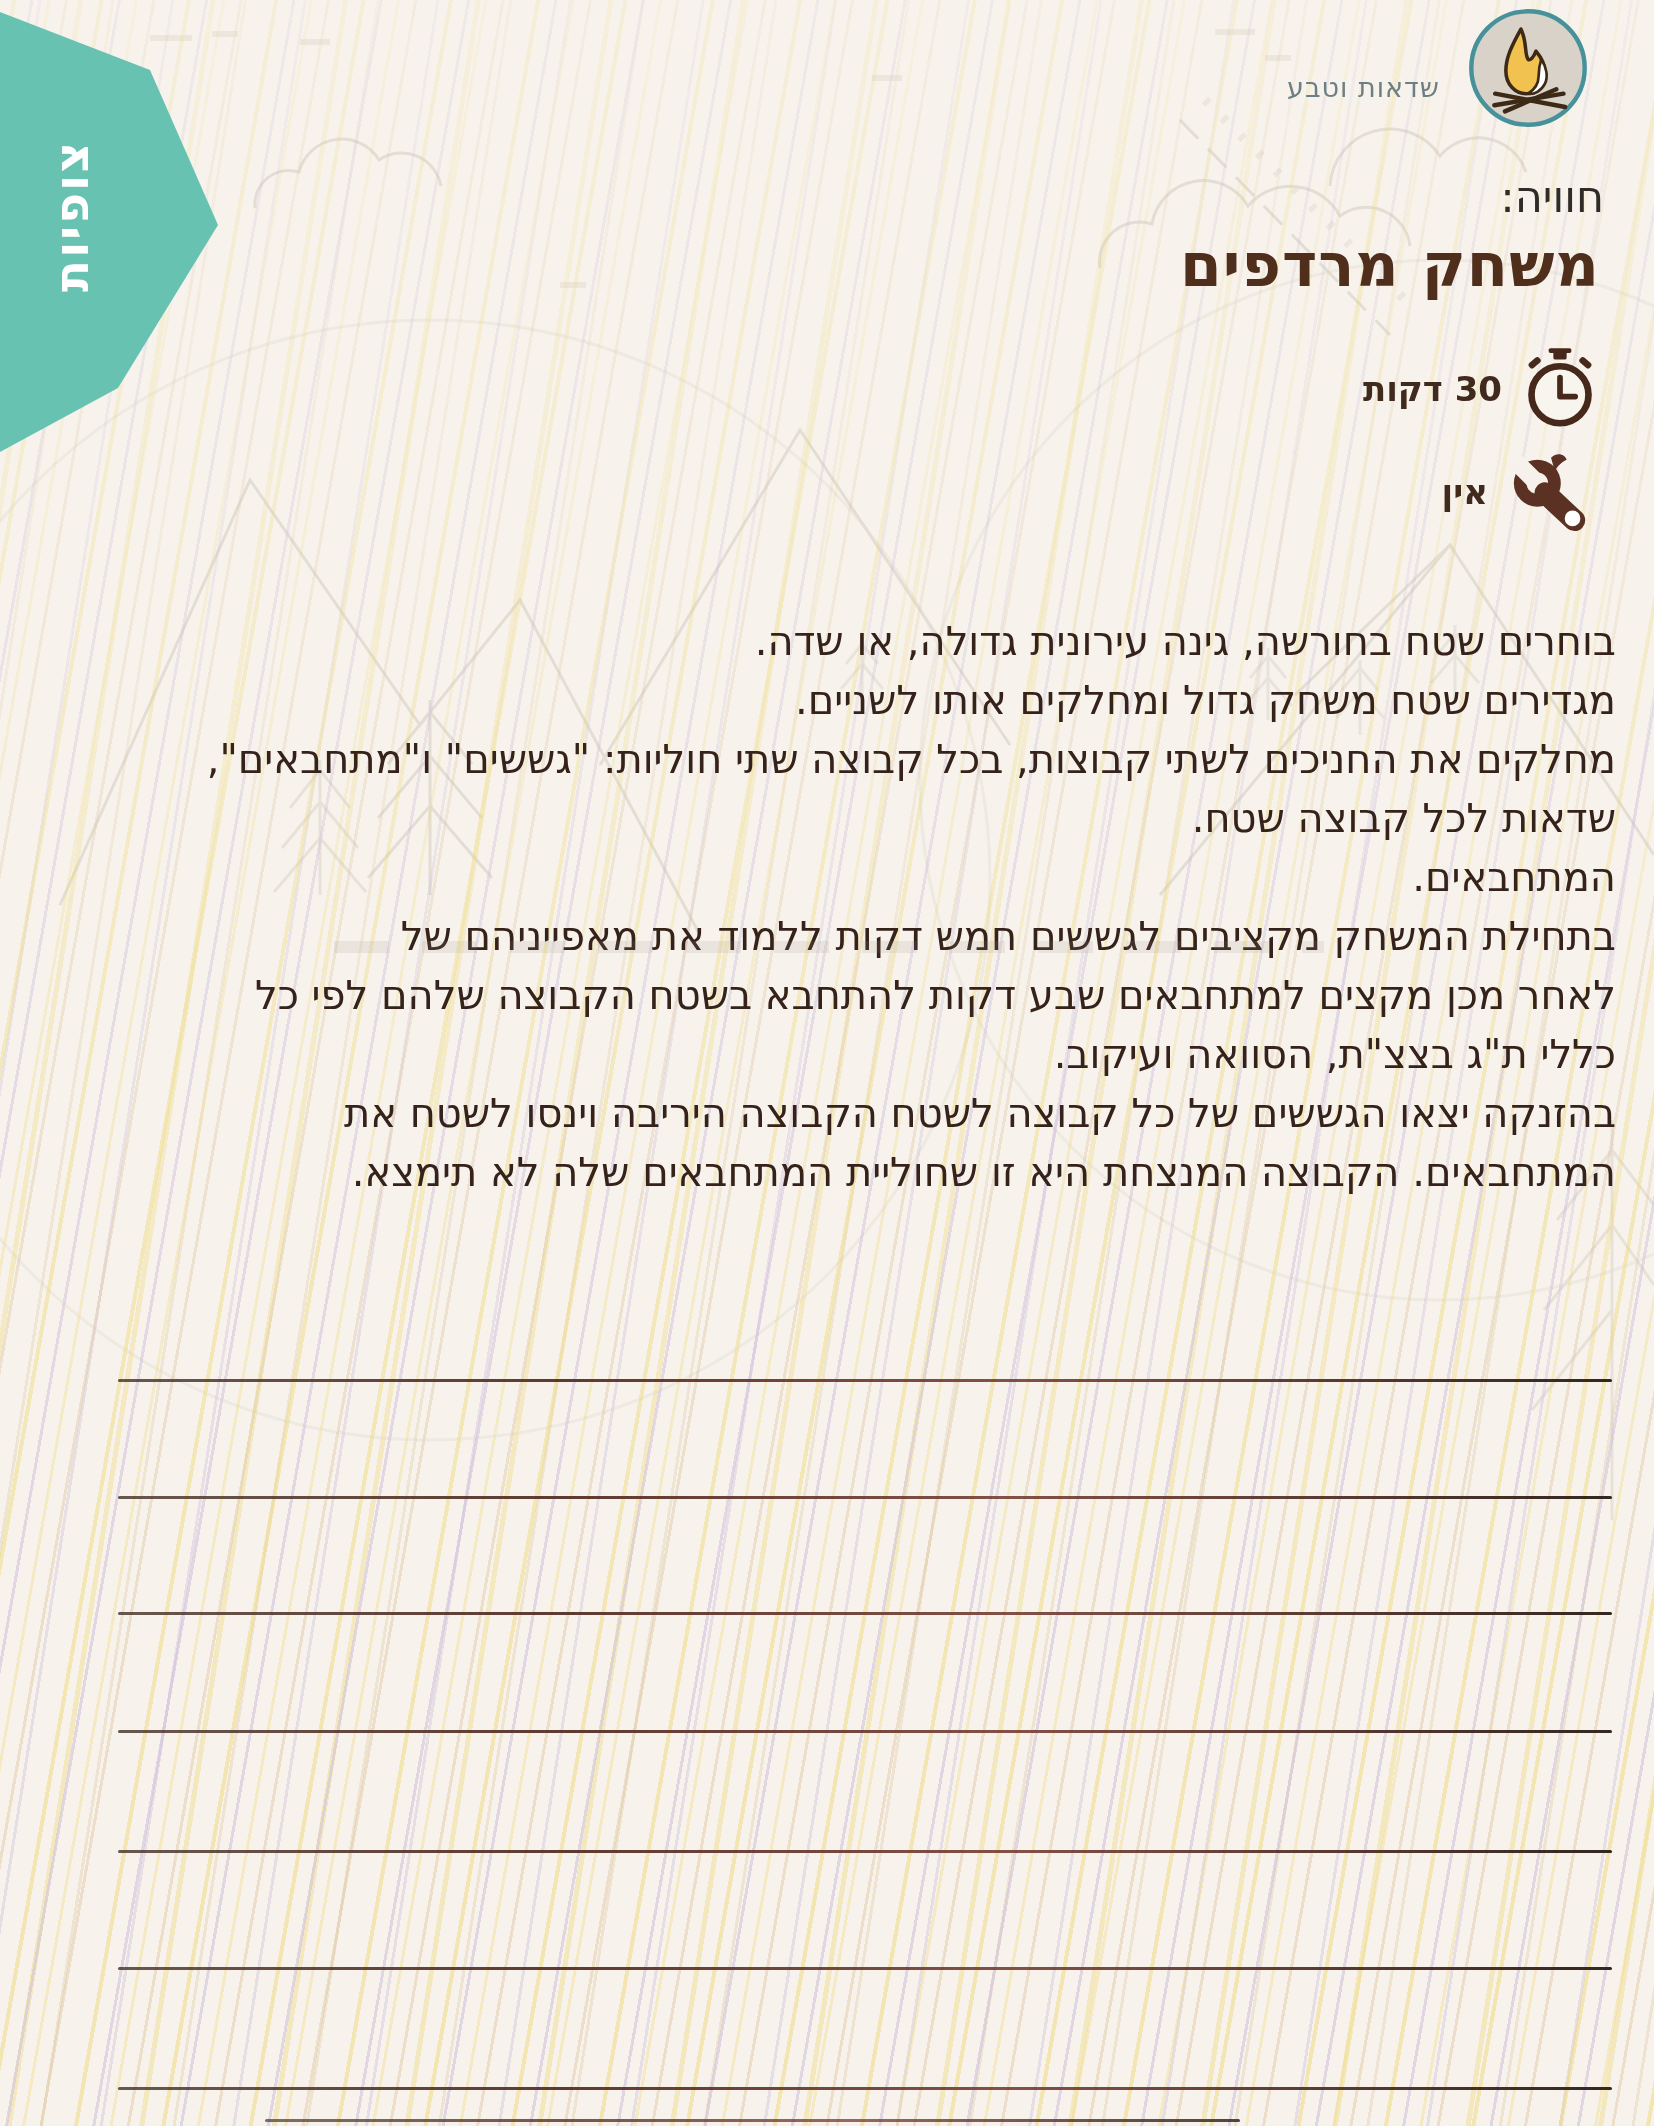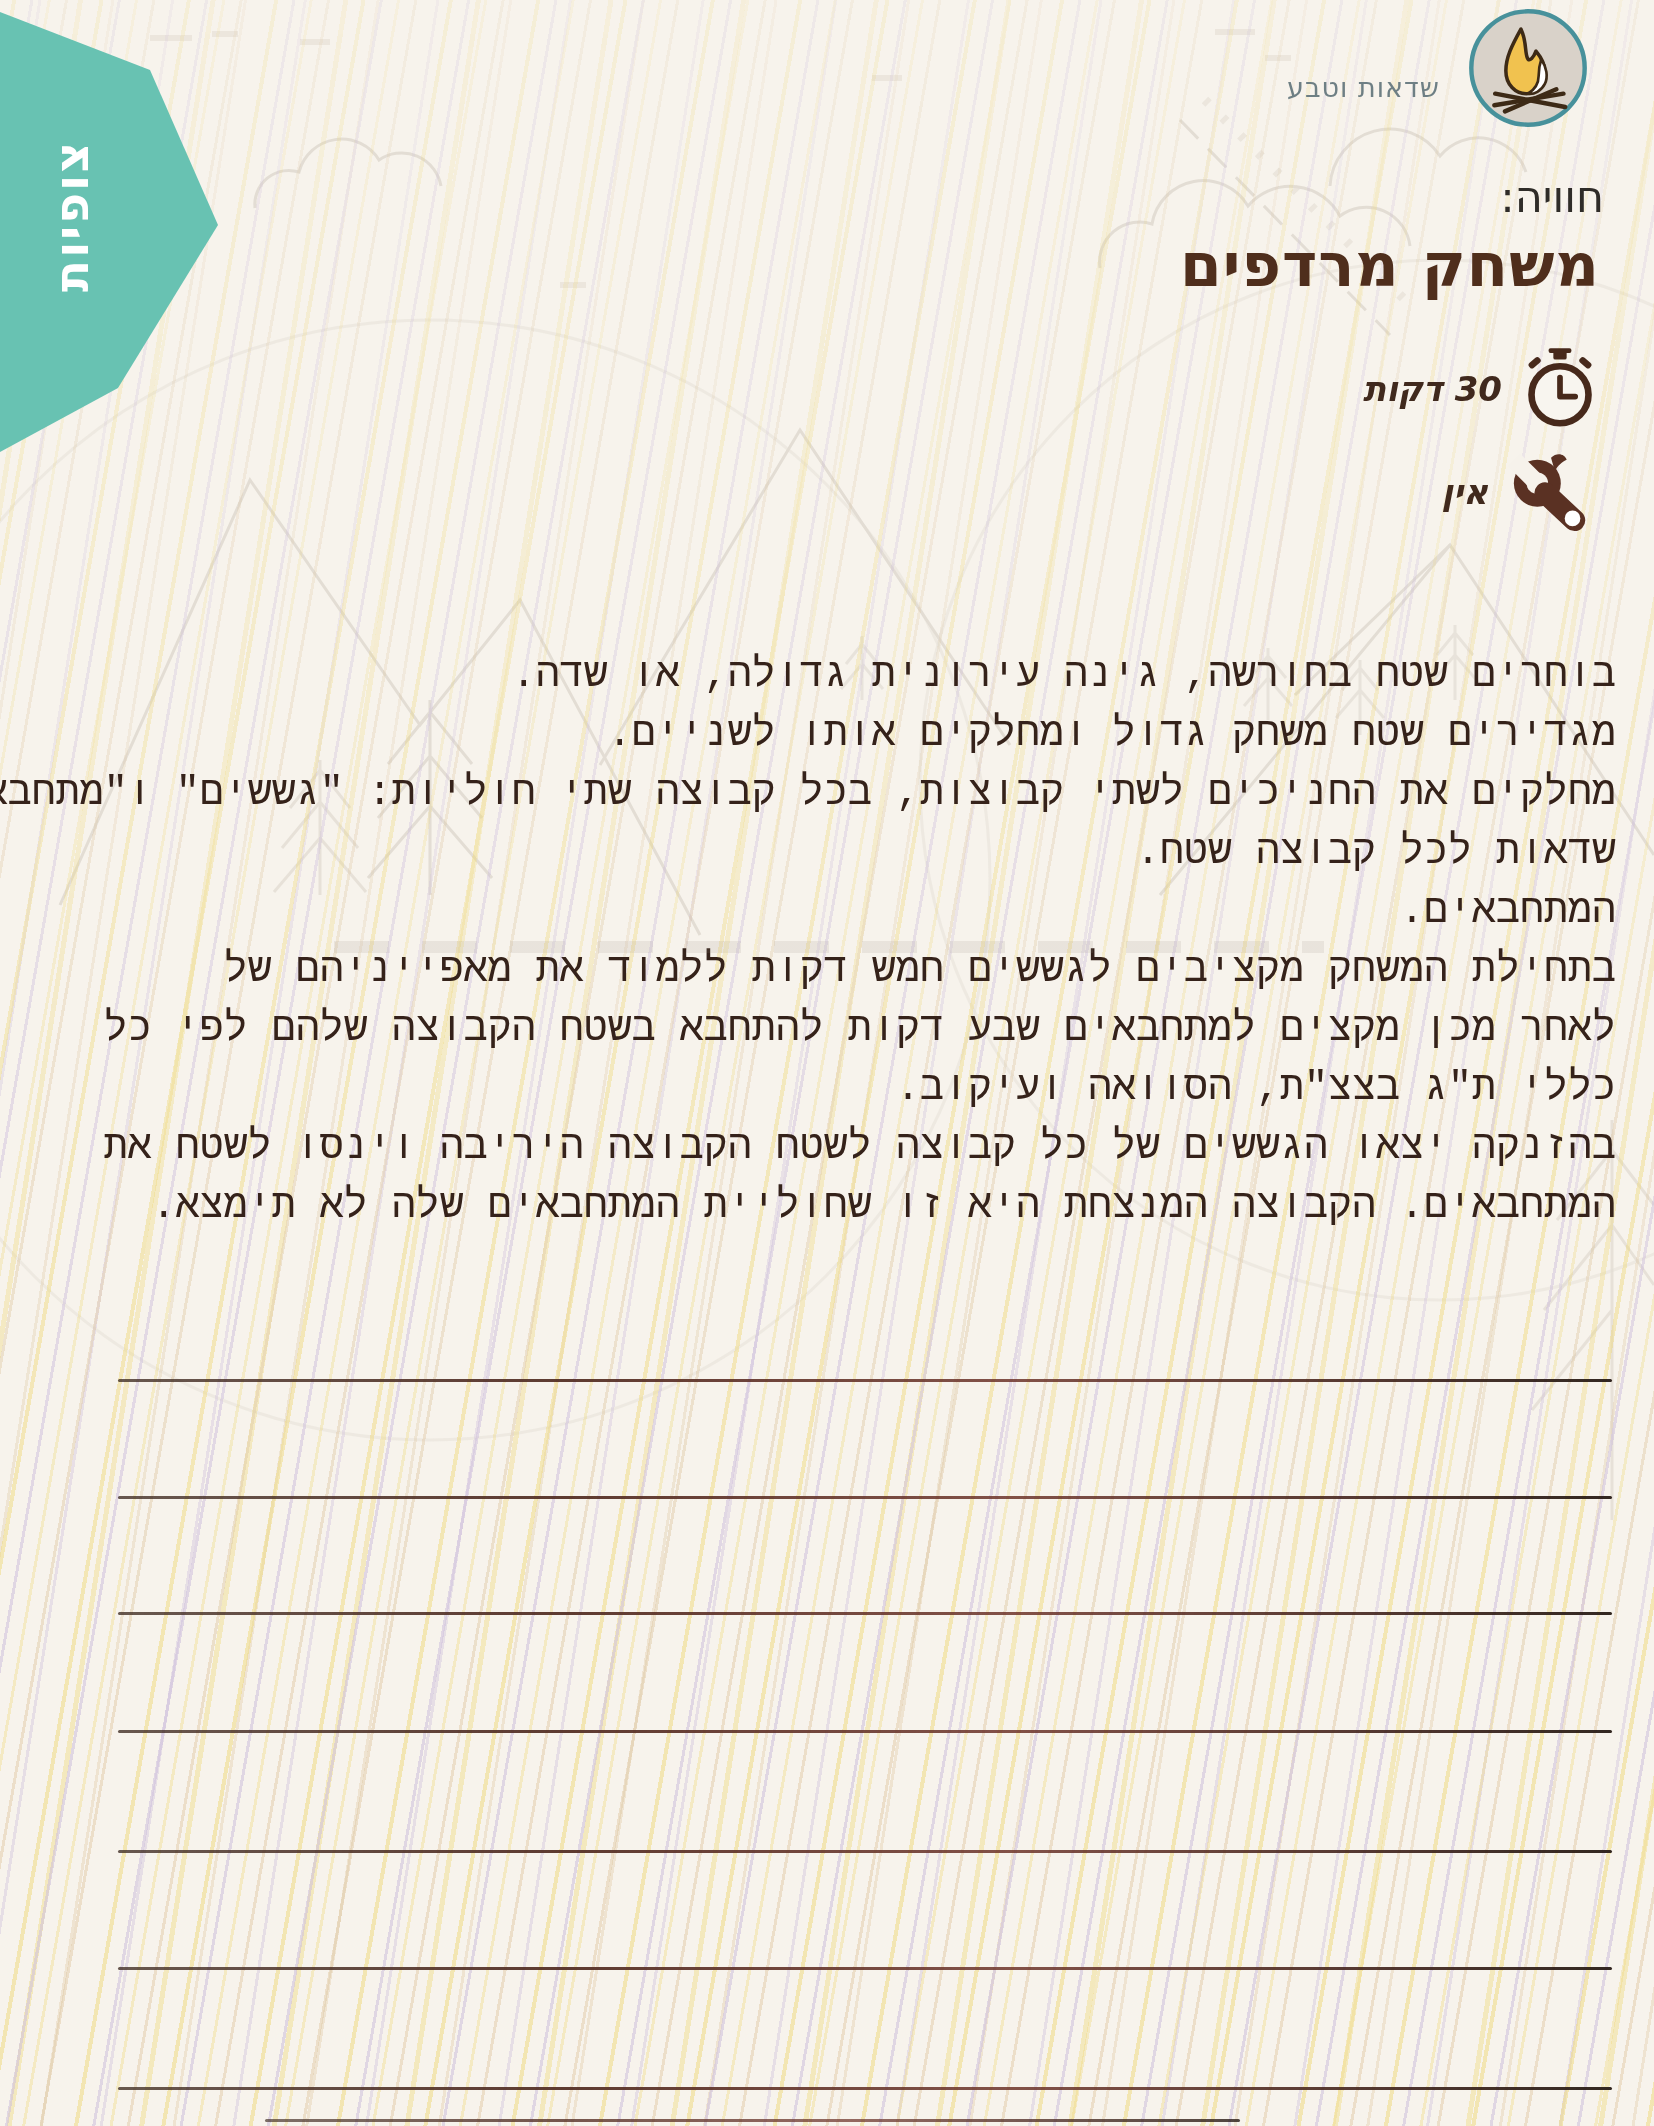--- a/index.html
+++ b/index.html
@@ -63,29 +63,29 @@
     position:absolute;top:230px;right:54px;
     color:#4f2e1c;font-size:60px;font-weight:bold;direction:rtl;white-space:nowrap;
     letter-spacing:1px;
     margin-left:21px;
   }
 
   .meta-row{
     position:absolute;display:flex;flex-direction:row-reverse;align-items:center;gap:20px;
   }
   .meta-row .label{
-    color:#40291d;font-size:34px;font-weight:600;direction:rtl;white-space:nowrap;font-style:italic;
+    color:#40291d;font-size:34px;font-weight:600;direction:rtl;white-space:nowrap;
   }
   .row-duration{top:348px;right:56px;}
   .row-equipment{top:448px;right:58px;}
 
   .body-text{
-    position:absolute;top:646px;right:38px;width:1440px;
+    position:absolute;top:612px;right:38px;width:1440px;
     direction:rtl;text-align:right;
-    color:#35221a;font-size:40px;line-height:59px;font-family:Liberation Mono, monospace;
+    color:#35221a;font-size:40px;line-height:59px;
   }
   .body-text .line{white-space:nowrap;}
 
   .faded-smudge{
     position:absolute;top:941px;right:330px;width:990px;height:12px;opacity:.5;
     background:repeating-linear-gradient(90deg, rgba(150,140,130,.28) 0 55px, transparent 55px 88px);
   }
 
   .writing-line{
     position:absolute;left:118px;width:1494px;height:3px;border-radius:2px;

